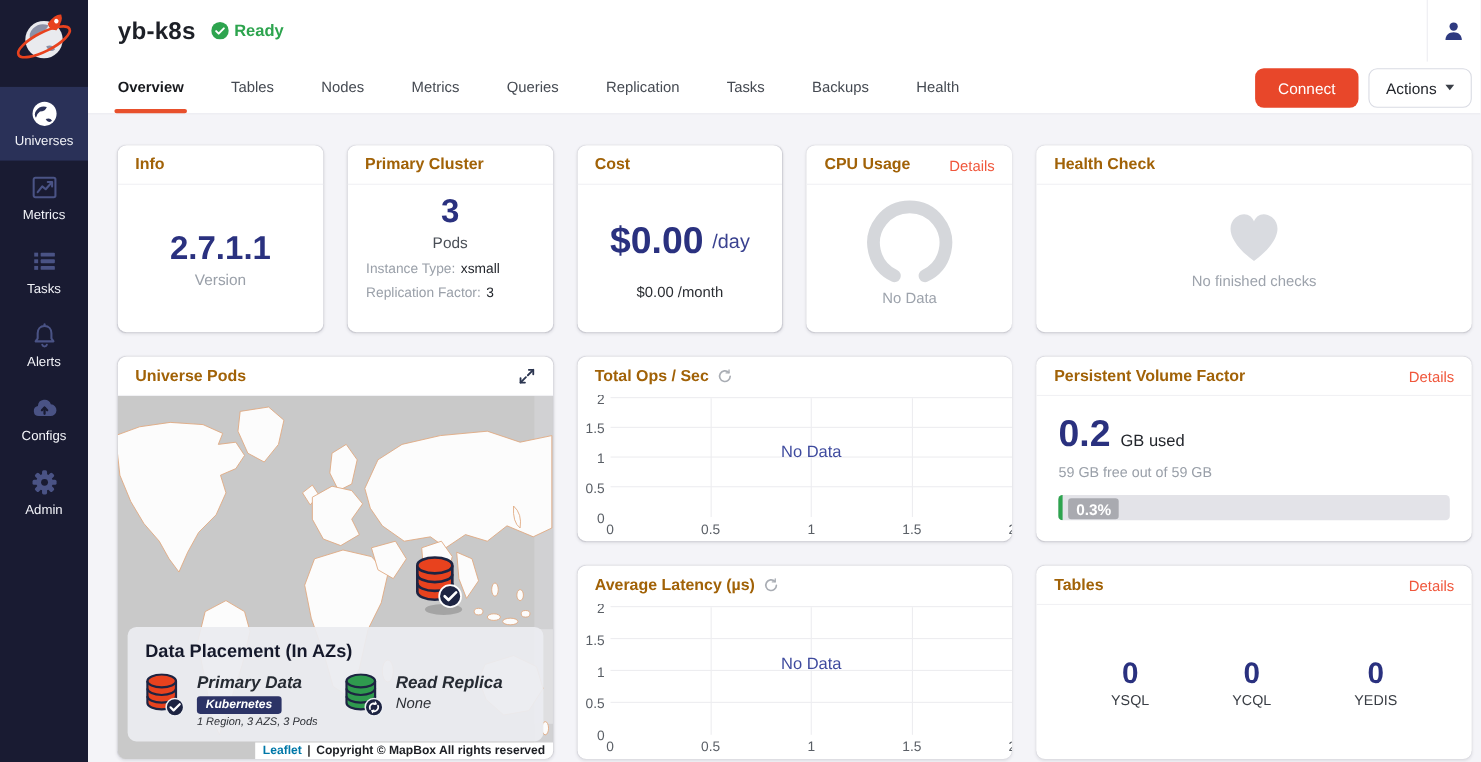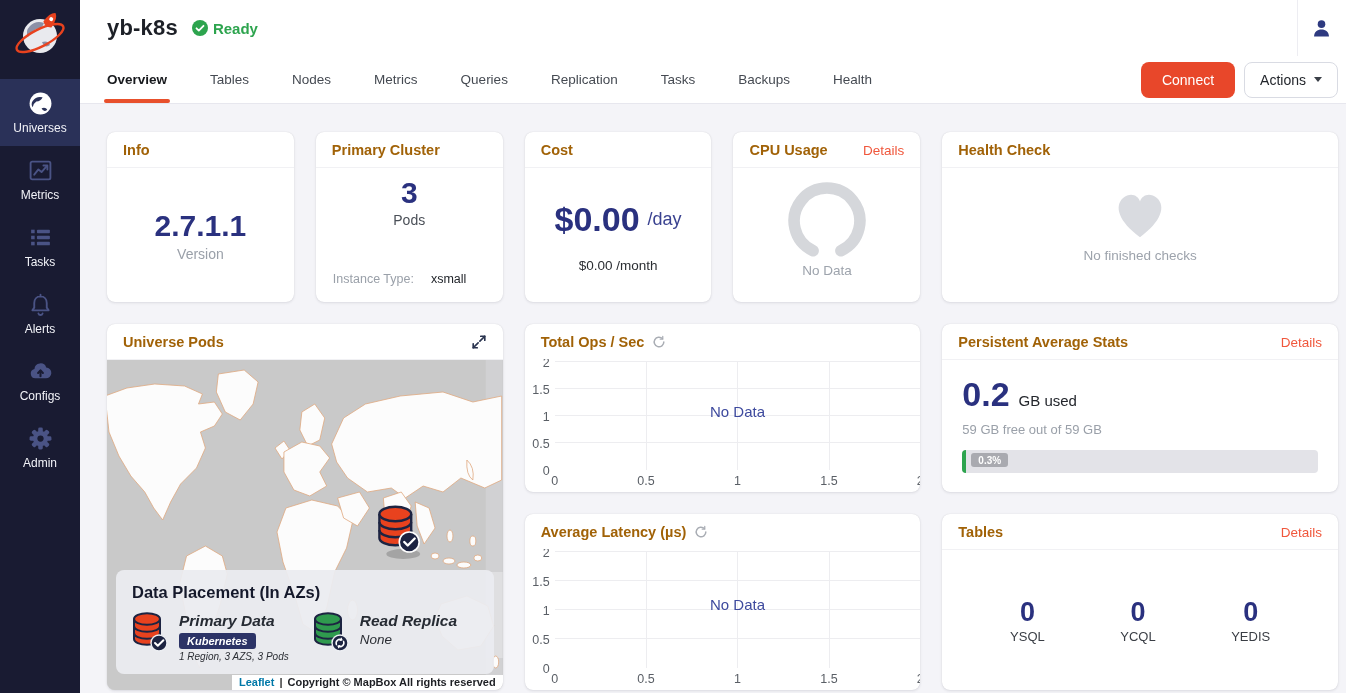--- a/index.html
+++ b/index.html
@@ -46,42 +46,42 @@
   .details-link { color:#f0573c; font-size:13.5px; cursor:pointer; }
   .card-body { flex:1; position:relative; min-height:0; }
   .center-col { display:flex; flex-direction:column; align-items:center; justify-content:center; height:100%; }
   .big-num { font-size:30px; font-weight:700; color:#2a317f; }
   .sub { font-size:14px; color:#9aa0a9; margin-top:3px; }
   .sub-dark { font-size:14px; color:#4a4f57; margin-top:2px; }
 
   
   .pc-body { display:flex; flex-direction:column; align-items:center; padding-top:8px; }
   .kv-rows { width:100%; padding:6px 17px 0; }
-  .kv { display:flex; gap:17px; font-size:12.5px; line-height:1.75;margin-top:35px; }
+  .kv { display:flex; gap:5px; font-size:12.5px; line-height:1.75; }
   .kv .k { color:#9aa0a9; }
   .kv .v { color:#23262c; }
 
   
   .cost-line1 { display:flex; align-items:center; gap:8px; margin-top:2px; }
   .cost-val { font-size:34px; font-weight:700; color:#2a317f; }
   .cost-unit { font-size:18px; color:#3a4290; }
   .cost-line2 { font-size:13.5px; color:#2b2e33; margin-top:19px; }
 
   
   .empty-label { font-size:13.5px; color:#9da3ac; margin-top:5px; }
 
   
   .vol-body { padding:15px 20px 0; }
   .vol-line1 { display:flex; align-items:baseline; gap:9px; }
   .vol-val { font-size:34px; font-weight:700; color:#2a317f; }
   .vol-unit { font-size:15px; color:#23262c; }
   .vol-free { font-size:13px; color:#9aa0a9; margin-top:8px; }
   .pbar { position:relative; margin-top:13px; height:23px; background:#e3e3e8; border-radius:4px; overflow:hidden; }
   .pbar-fill { position:absolute; left:0; top:0; bottom:0; width:4px; background:#2da44e; }
-  .pbar-chip { position:absolute; left:9px; top:3px; background:#a9aab0; color:#fff; font-size:10px; font-weight:700; border-radius:3px; padding:1.5px 7px; }
+  .pbar-chip { position:absolute; left:9px; top:3px; background:#a9aab0; color:#fff; font-size:14px; font-weight:700; border-radius:3px; padding:1.5px 7px; }
 
   
   .tables-body { display:flex; align-items:center; justify-content:space-around; height:100%; padding:0 30px; }
   .tstat { text-align:center; }
   .tstat .v { font-size:27px; font-weight:700; color:#2a317f; }
   .tstat .l { font-size:13px; color:#3a3e45; margin-top:1px; }
 
   
   .chart-body { flex:1; position:relative; overflow:hidden; }
   .chart-plot { position:absolute; left:30px; right:0; top:3px; bottom:22px; }
@@ -477,21 +477,21 @@
                 <div class="gv" style="left: 75%;"></div>
                 <div class="xt" style="left: 75%;">1.5</div>
                 <div class="xt" style="left: 100%;">2</div>
                 <div class="nodata">No Data</div>
               </div>
           </div>
         </section>
 
         <section class="card span2">
           <div class="card-head">
-            <span class="card-title">Persistent Average Stats</span>
+            <span class="card-title">Persistent Volume Factor</span>
             <span class="details-link">Details</span>
           </div>
           <div class="card-body vol-body">
             <div class="vol-line1">
               <span class="vol-val">0.2</span>
               <span class="vol-unit">GB used</span>
             </div>
             <div class="vol-free">59 GB free out of 59 GB</div>
             <div class="pbar">
               <div class="pbar-fill"></div>

